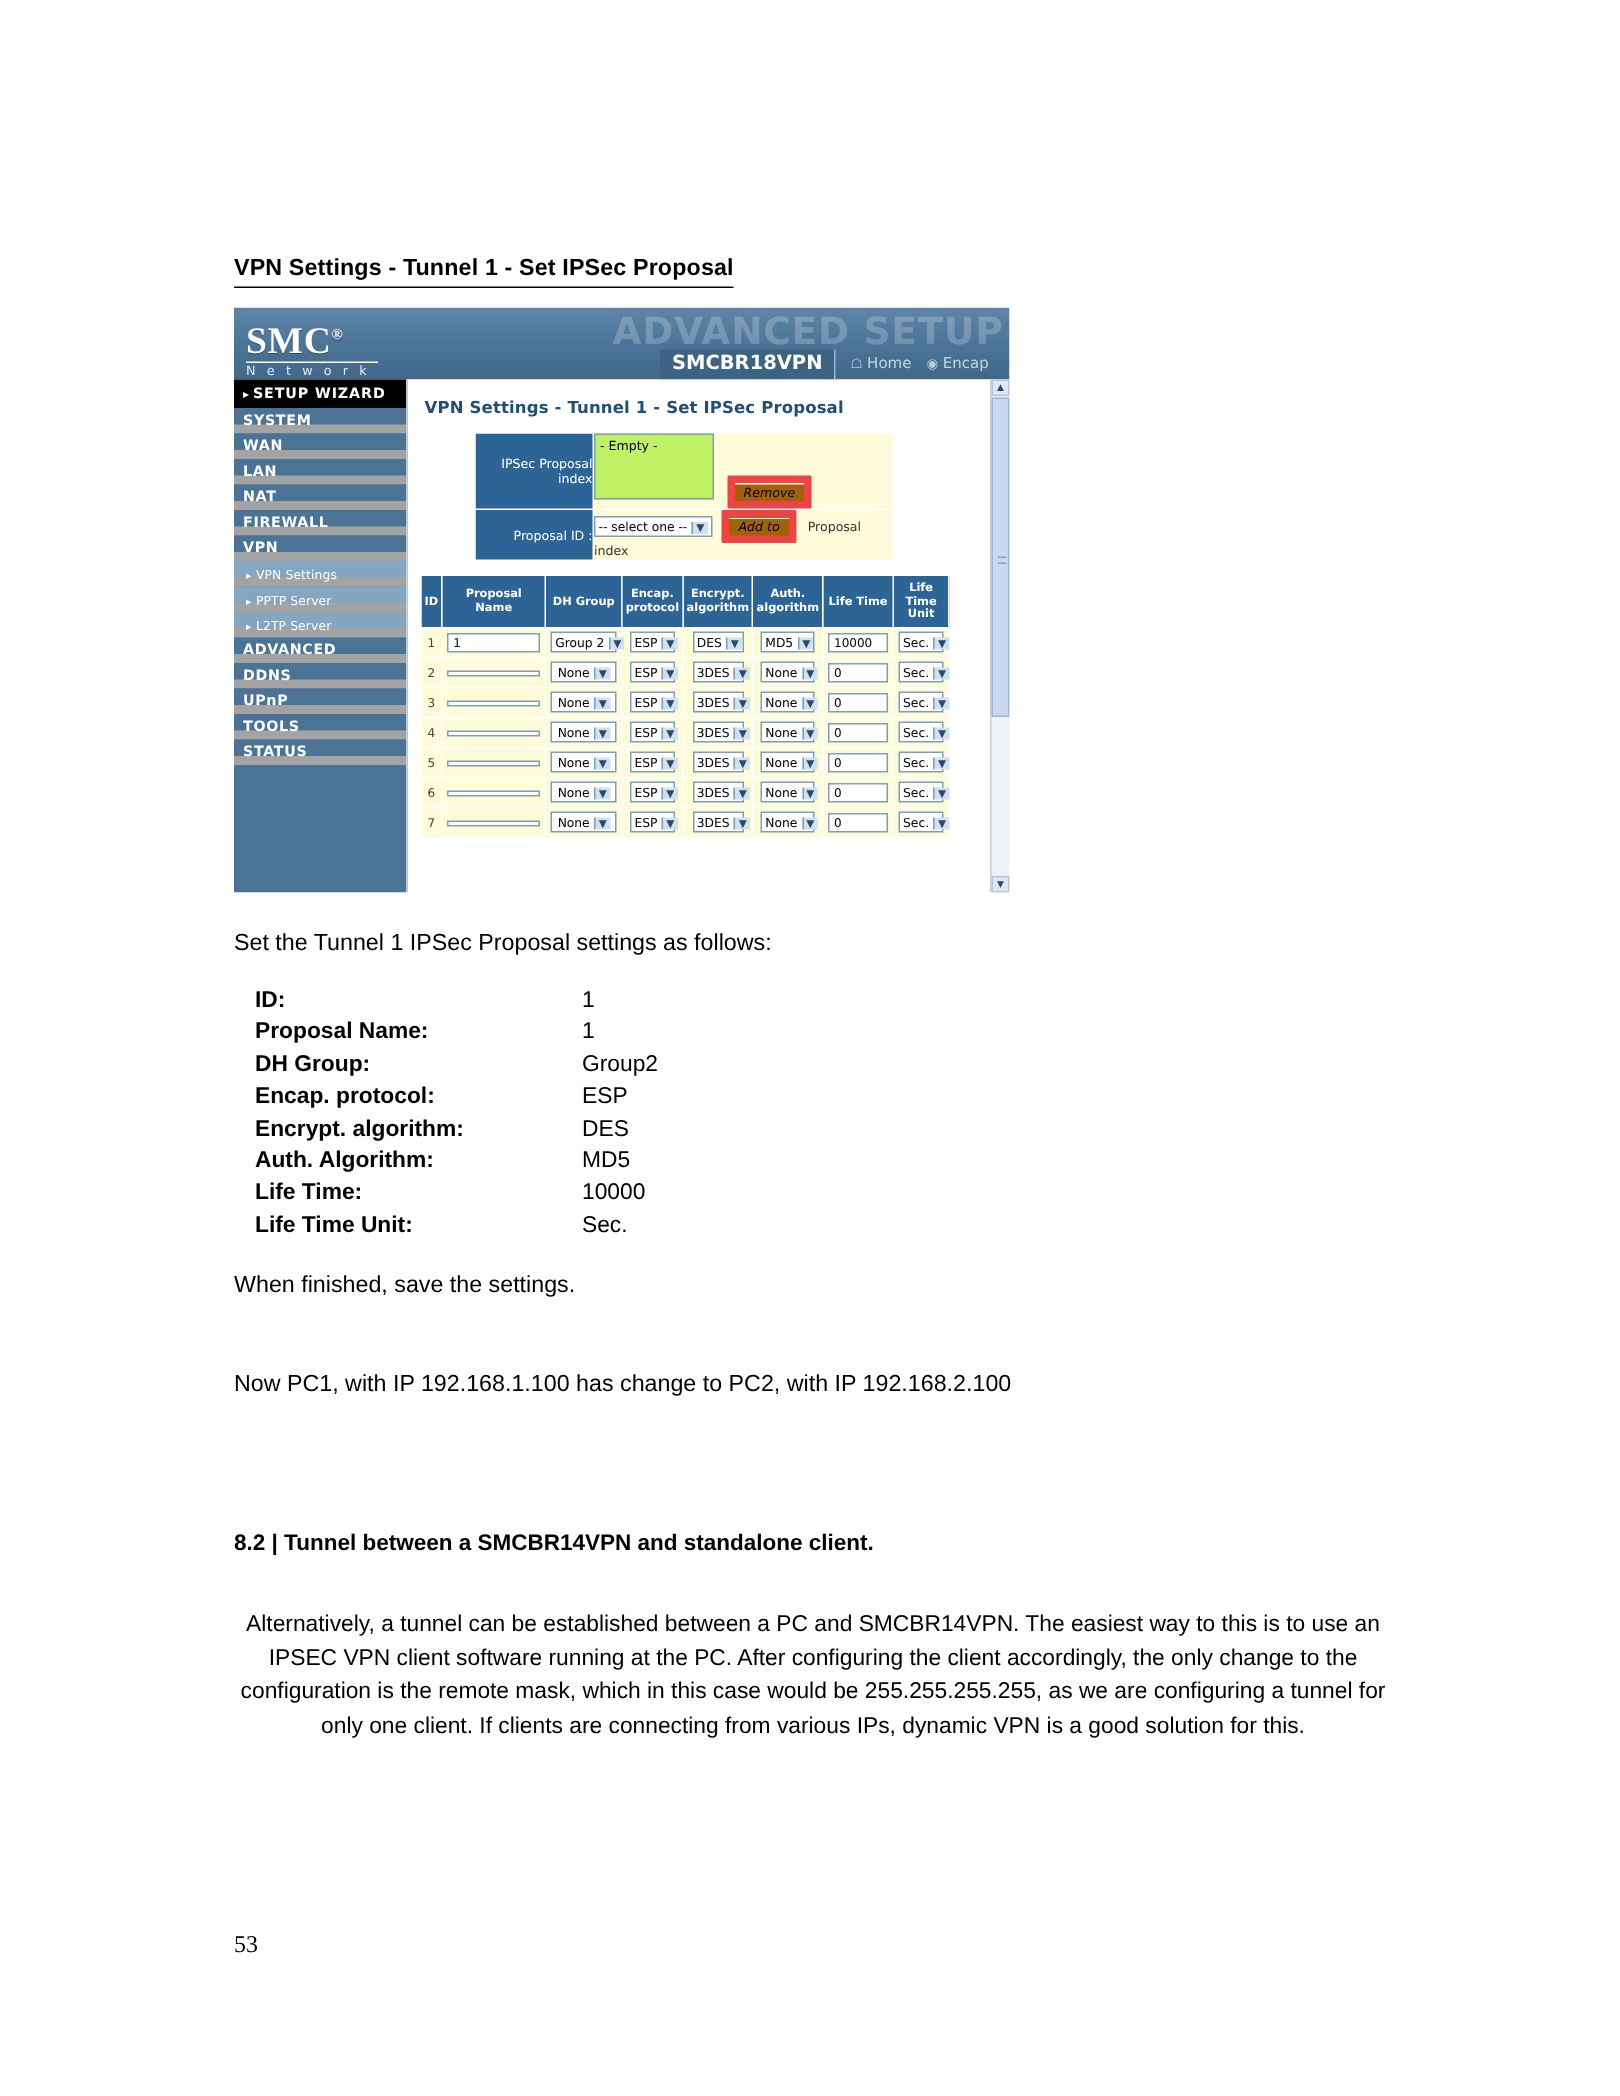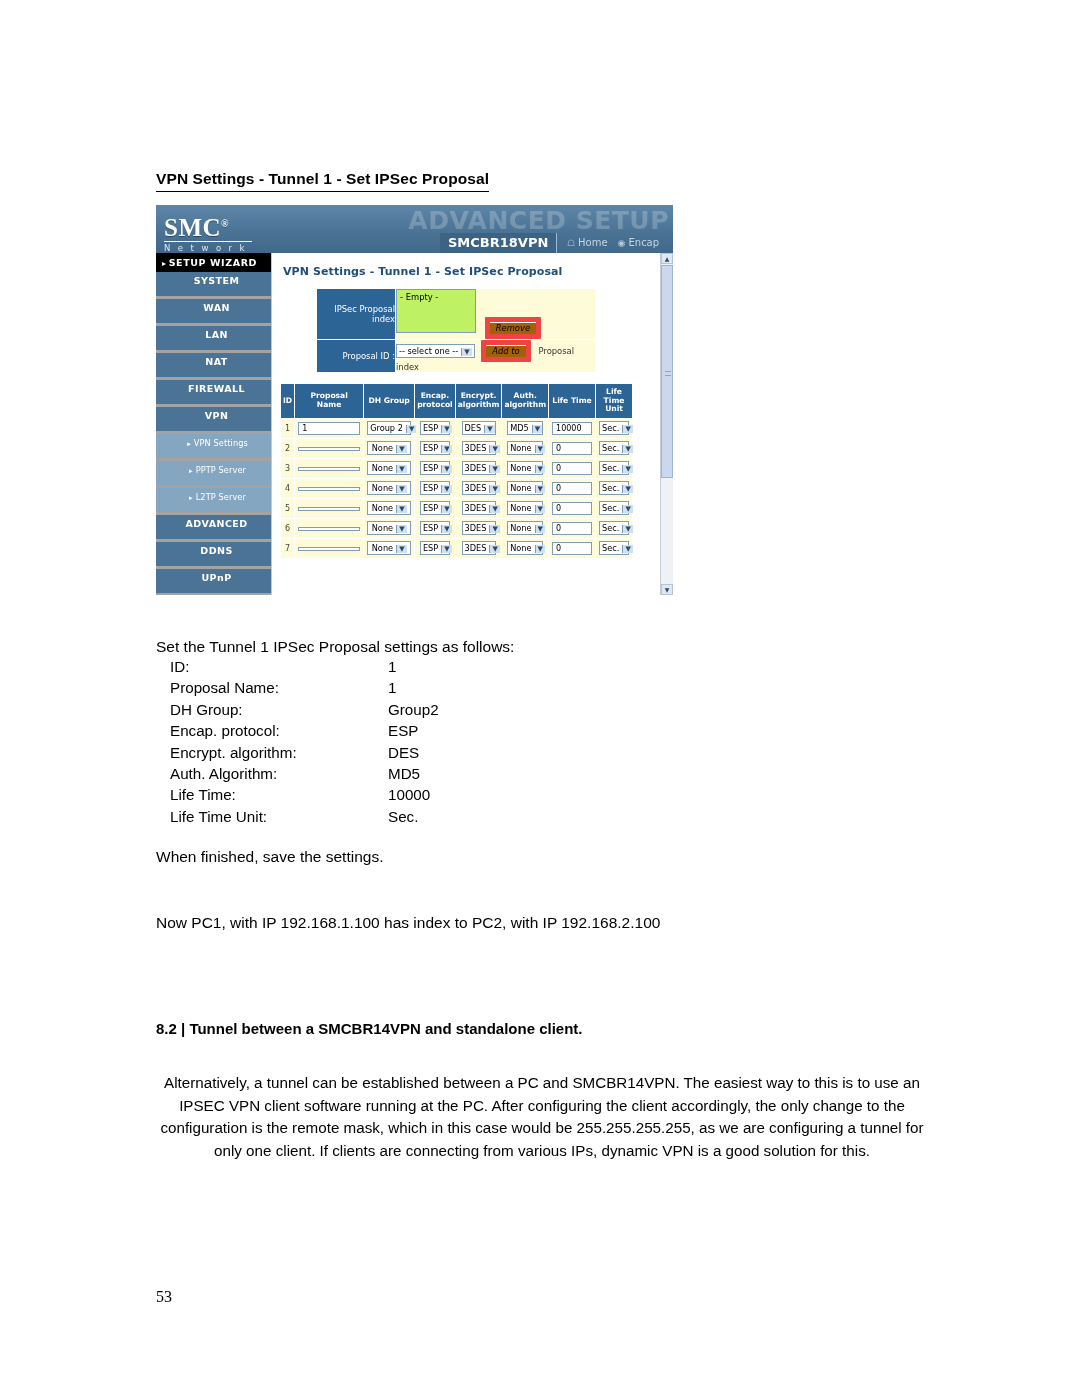--- a/index.html
+++ b/index.html
@@ -34,21 +34,21 @@
     font-size:15.2px;line-height:22.5px;text-align:center;
   }
   .page-num{
     position:absolute;left:156px;top:1288px;
     font-size:16px;font-family:"Liberation Serif", serif;
   }
 
   
   .settings{position:absolute;left:170px;top:656px;font-size:15.2px;line-height:21.4px;}
   .settings .row{display:flex;}
-  .settings .k{width:218px;}
+  .settings .k{width:218px;font-weight:bold;}
   .settings .v{}
 
   
   .shot{
     position:absolute;left:156px;top:205px;
     width:517px;height:390px;
     overflow:hidden;
     background:#ffffff;
     font-family:"DejaVu Sans", sans-serif;
   }
@@ -99,26 +99,25 @@
     font-size:9.5px;font-weight:bold;letter-spacing:.6px;
     line-height:19px;padding-left:6px;box-sizing:border-box;
   }
   .wizard .arw{font-size:8px;margin-right:2px;}
 
   .sidebar{
     position:absolute;left:0;top:67px;width:115px;bottom:0;
     background:#4a7395;
   }
   .nav{
-    height:27px;line-height:18.2px;
-    border-bottom:3px solid #a3a3a3;
+    height:17px;line-height:18.2px;
+    border-bottom:6px solid #a3a3a3;
     color:#ffffff;font-size:9.5px;font-weight:bold;
     letter-spacing:.45px;padding-left:6px;box-sizing:border-box;
     background:#4a7395;
-    text-align:center;
   }
   .nav.sub{
     font-weight:normal;font-size:8.2px;letter-spacing:.1px;
     background:#84a6c1;color:#ffffff;padding-left:8px;
   }
   .nav.sub .arw{font-size:7px;margin-right:3px;}
 
   .content{
     position:absolute;left:115px;top:48px;right:12px;bottom:0;
     background:#ffffff;
@@ -368,21 +367,21 @@
         </table>
     </div>
 
     <div class="sbar">
       <div class="sarrow">▲</div>
       <div class="sthumb"></div>
       <div class="sarrow bot">▼</div>
     </div>
   </div>
 
-  <div class="body-text" style="top:636px;">Set the Tunnel 1 IPSec Proposal settings as follows:</div>
+  <div class="body-text" style="top:618px;">Set the Tunnel 1 IPSec Proposal settings as follows:</div>
 
   <div class="settings">
     <div class="row">
         <span class="k">ID:</span>
         <span class="v">1</span>
       </div>
     <div class="row">
         <span class="k">Proposal Name:</span>
         <span class="v">1</span>
       </div>
@@ -406,19 +405,19 @@
         <span class="k">Life Time:</span>
         <span class="v">10000</span>
       </div>
     <div class="row">
         <span class="k">Life Time Unit:</span>
         <span class="v">Sec.</span>
       </div>
   </div>
 
   <div class="body-text" style="top:846px;">When finished, save the settings.</div>
-  <div class="body-text" style="top:912px;">Now PC1, with IP 192.168.1.100 has index to PC2, with IP 192.168.2.100</div>
+  <div class="body-text" style="top:912px;">Now PC1, with IP 192.168.1.100 has change to PC2, with IP 192.168.2.100</div>
 
   <div class="sec-head">8.2 | Tunnel between a SMCBR14VPN and standalone client.</div>
   <div class="para">Alternatively, a tunnel can be established between a PC and SMCBR14VPN. The easiest way to this is to use an IPSEC VPN client software running at the PC. After configuring the client accordingly, the only change to the configuration is the remote mask, which in this case would be 255.255.255.255, as we are configuring a tunnel for only one client. If clients are connecting from various IPs, dynamic VPN is a good solution for this.</div>
 
   <div class="page-num">53</div>
 </div>
 
 </body></html>

